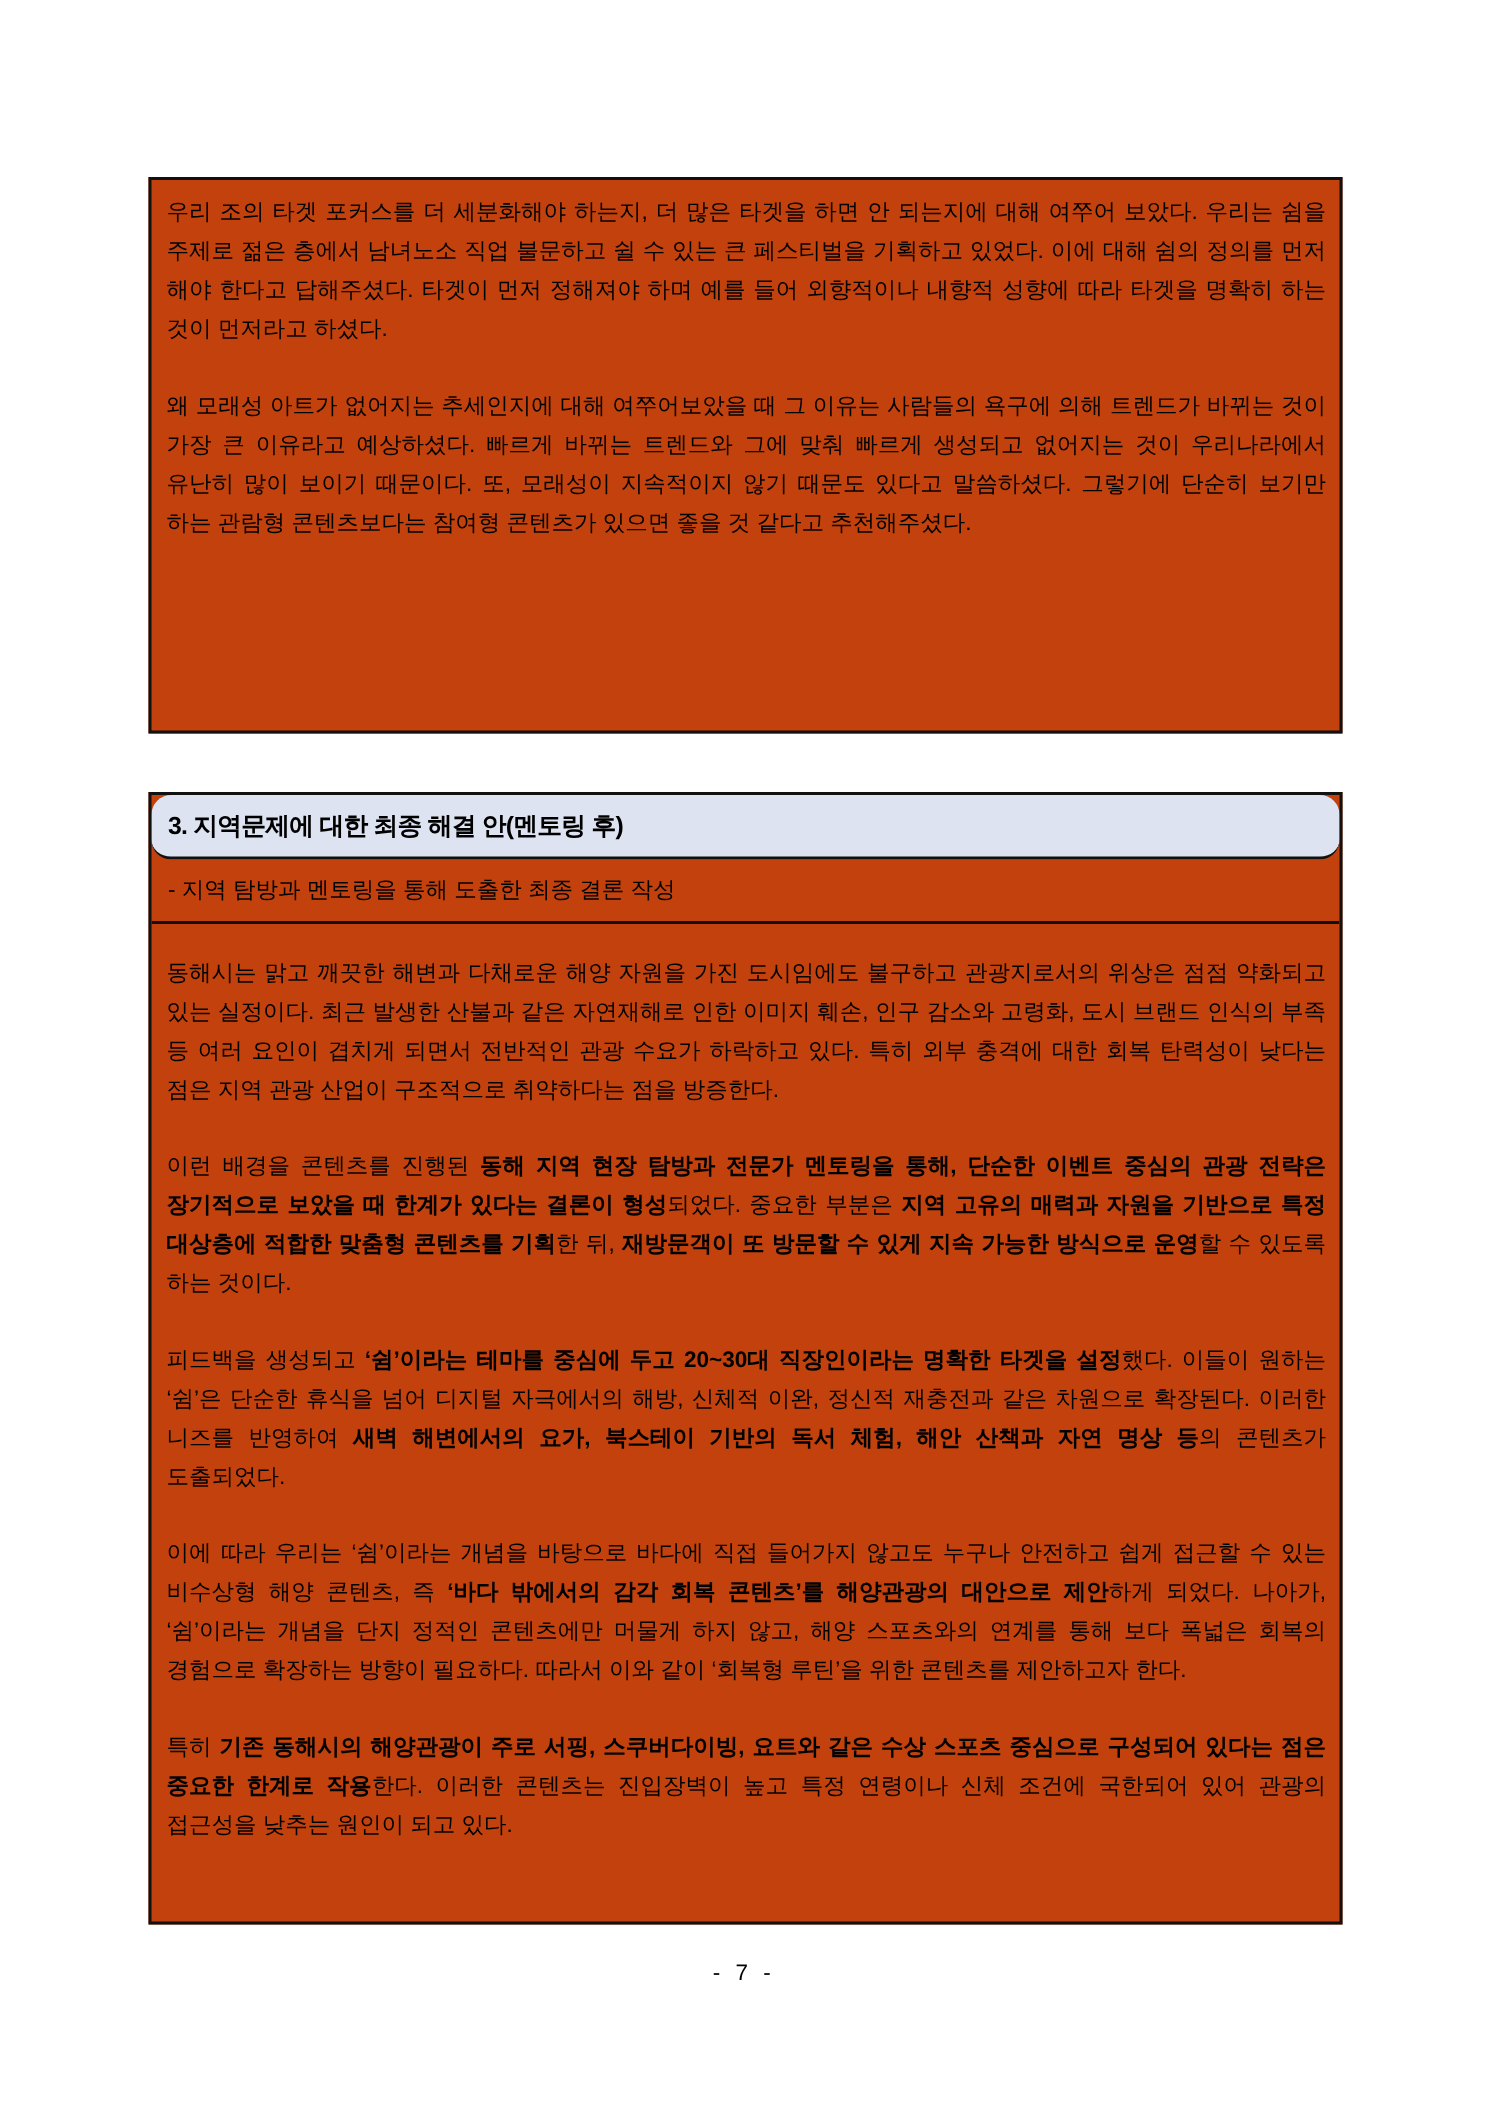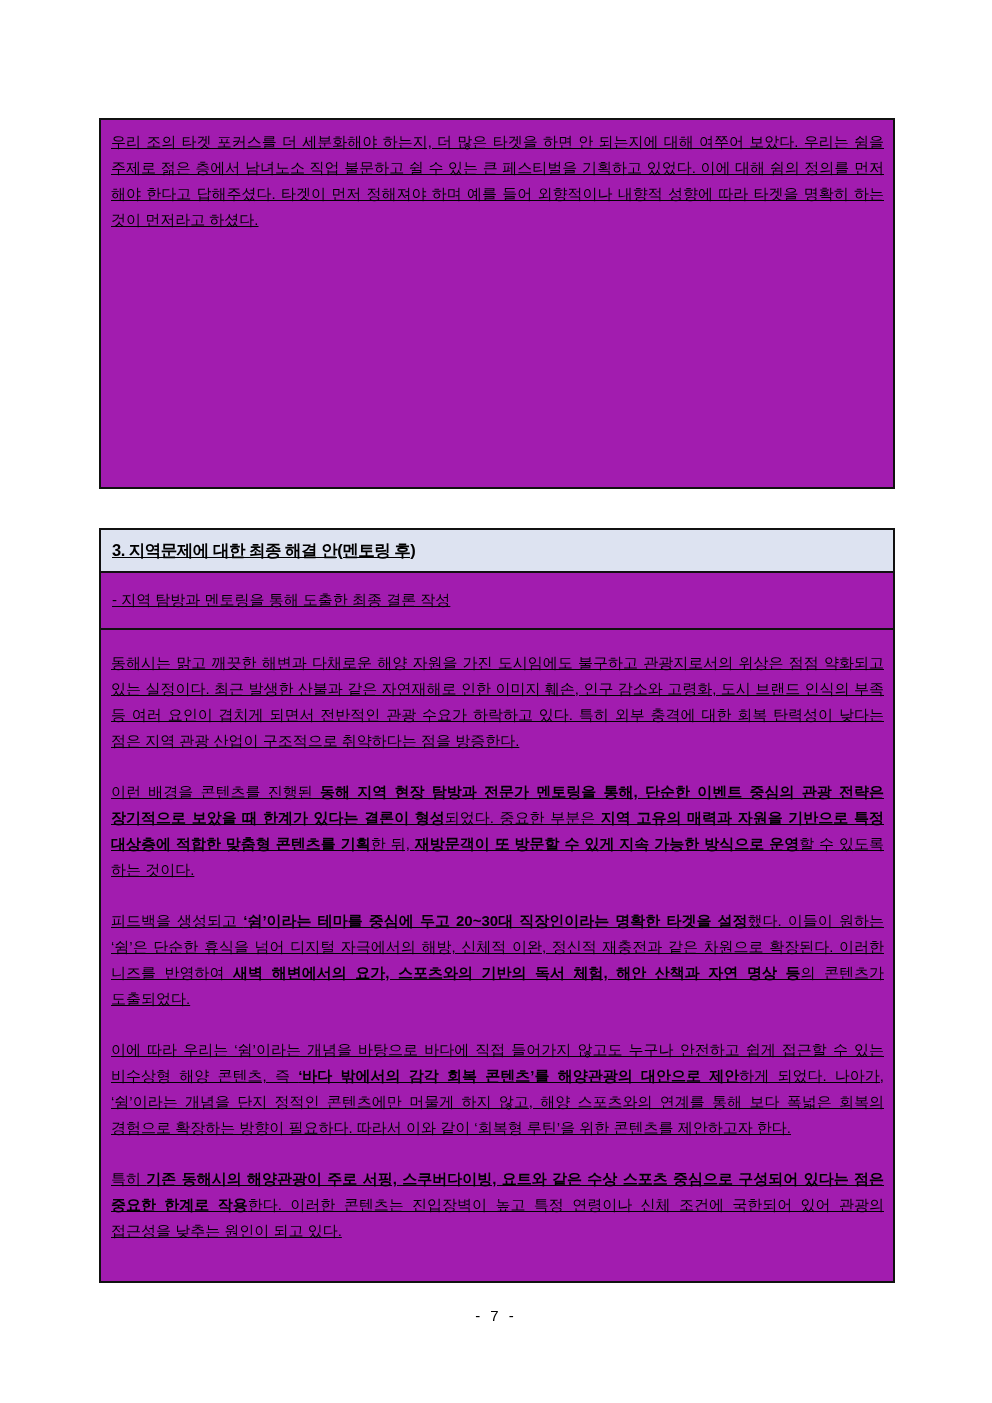--- a/index.html
+++ b/index.html
@@ -13,22 +13,21 @@
   }
   .page {
     position: relative;
     width: 992px;
     height: 1403px;
   }
   .docbox {
     width: 796px;
     margin-left: 99px;
     border: 2px solid #111111;
-    background: #a21caf;
-    text-decoration: underline;
+    background: #c2410c;
   }
   .box1 {
     margin-top: 118px;
     height: 371px;
     overflow: hidden;
   }
   .box1 .box-content {
     padding: 9px 9px 0 10px;
   }
   .box2 {
@@ -40,21 +39,21 @@
     height: 43px;
     display: flex;
     align-items: center;
     padding: 0 11px;
     border-bottom: 2px solid #111111;
     font-weight: bold;
     font-size: 16.5px;
     letter-spacing: -0.5px;
   }
   .sec-subheader {
-    height: 57px;
+    height: 43px;
     display: flex;
     align-items: center;
     padding: 4px 11px;
     border-bottom: 2px solid #111111;
     font-size: 15px;
   }
   .box2 .box-content {
     height: 661px;
     padding: 20px 9px 0 10px;
     overflow: hidden;
@@ -76,30 +75,31 @@
   }
 </style>
 </head>
 <body>
 
 <div class="page">
 
   <div class="docbox box1">
     <div class="box-content">
       <p class="para"><span>우리 조의 타겟 포커스를 더 세분화해야 하는지, 더 많은 타겟을 하면 안 되는지에 대해 여쭈어 보았다. 우리는 쉼을 주제로 젊은 층에서 남녀노소 직업 불문하고 쉴 수 있는 큰 페스티벌을 기획하고 있었다. 이에 대해 쉼의 정의를 먼저 해야 한다고 답해주셨다. 타겟이 먼저 정해져야 하며 예를 들어 외향적이나 내향적 성향에 따라 타겟을 명확히 하는 것이 먼저라고 하셨다.</span></p>
+      <p class="para"><span>왜 모래성 아트가 없어지는 추세인지에 대해 여쭈어보았을 때 그 이유는 사람들의 욕구에 의해 트렌드가 바뀌는 것이 가장 큰 이유라고 예상하셨다. 빠르게 바뀌는 트렌드와 그에 맞춰 빠르게 생성되고 없어지는 것이 우리나라에서 유난히 많이 보이기 때문이다. 또, 모래성이 지속적이지 않기 때문도 있다고 말씀하셨다. 그렇기에 단순히 보기만 하는 관람형 콘텐츠보다는 참여형 콘텐츠가 있으면 좋을 것 같다고 추천해주셨다.</span></p>
     </div>
   </div>
 
   <div class="docbox box2">
-    <div class="sec-header" style="background: rgb(221, 227, 241);">3. 지역문제에 대한 최종 해결 안(멘토링 후)</div>
+    <div class="sec-header" style="background: rgb(221, 227, 241); border-radius: 13px;">3. 지역문제에 대한 최종 해결 안(멘토링 후)</div>
     <div class="sec-subheader">- 지역 탐방과 멘토링을 통해 도출한 최종 결론 작성</div>
     <div class="box-content">
       <p class="para"><span>동해시는 맑고 깨끗한 해변과 다채로운 해양 자원을 가진 도시임에도 불구하고 관광지로서의 위상은 점점 약화되고 있는 실정이다. 최근 발생한 산불과 같은 자연재해로 인한 이미지 훼손, 인구 감소와 고령화, 도시 브랜드 인식의 부족 등 여러 요인이 겹치게 되면서 전반적인 관광 수요가 하락하고 있다. 특히 외부 충격에 대한 회복 탄력성이 낮다는 점은 지역 관광 산업이 구조적으로 취약하다는 점을 방증한다.</span></p>
       <p class="para"><span>이런 배경을 콘텐츠를 진행된 </span><b>동해 지역 현장 탐방과 전문가 멘토링을 통해, 단순한 이벤트 중심의 관광 전략은 장기적으로 보았을 때 한계가 있다는 결론이 형성</b><span>되었다. 중요한 부분은 </span><b>지역 고유의 매력과 자원을 기반으로 특정 대상층에 적합한 맞춤형 콘텐츠를 기획</b><span>한 뒤, </span><b>재방문객이 또 방문할 수 있게 지속 가능한 방식으로 운영</b><span>할 수 있도록 하는 것이다.</span></p>
-      <p class="para"><span>피드백을 생성되고 </span><b>‘쉼’이라는 테마를 중심에 두고 20~30대 직장인이라는 명확한 타겟을 설정</b><span>했다. 이들이 원하는 ‘쉼’은 단순한 휴식을 넘어 디지털 자극에서의 해방, 신체적 이완, 정신적 재충전과 같은 차원으로 확장된다. 이러한 니즈를 반영하여 </span><b>새벽 해변에서의 요가, 스포츠와의 기반의 독서 체험, 해안 산책과 자연 명상 등</b><span>의 콘텐츠가 도출되었다.</span></p>
+      <p class="para"><span>피드백을 생성되고 </span><b>‘쉼’이라는 테마를 중심에 두고 20~30대 직장인이라는 명확한 타겟을 설정</b><span>했다. 이들이 원하는 ‘쉼’은 단순한 휴식을 넘어 디지털 자극에서의 해방, 신체적 이완, 정신적 재충전과 같은 차원으로 확장된다. 이러한 니즈를 반영하여 </span><b>새벽 해변에서의 요가, 북스테이 기반의 독서 체험, 해안 산책과 자연 명상 등</b><span>의 콘텐츠가 도출되었다.</span></p>
       <p class="para"><span>이에 따라 우리는 ‘쉼’이라는 개념을 바탕으로 바다에 직접 들어가지 않고도 누구나 안전하고 쉽게 접근할 수 있는 비수상형 해양 콘텐츠, 즉 </span><b>‘바다 밖에서의 감각 회복 콘텐츠’를 해양관광의 대안으로 제안</b><span>하게 되었다. 나아가, ‘쉼’이라는 개념을 단지 정적인 콘텐츠에만 머물게 하지 않고, 해양 스포츠와의 연계를 통해 보다 폭넓은 회복의 경험으로 확장하는 방향이 필요하다. 따라서 이와 같이 ‘회복형 루틴’을 위한 콘텐츠를 제안하고자 한다.</span></p>
       <p class="para"><span>특히 </span><b>기존 동해시의 해양관광이 주로 서핑, 스쿠버다이빙, 요트와 같은 수상 스포츠 중심으로 구성되어 있다는 점은 중요한 한계로 작용</b><span>한다. 이러한 콘텐츠는 진입장벽이 높고 특정 연령이나 신체 조건에 국한되어 있어 관광의 접근성을 낮추는 원인이 되고 있다.</span></p>
     </div>
   </div>
 
   <div class="page-number">- 7 -</div>
 
 </div>
 
 </body></html>

